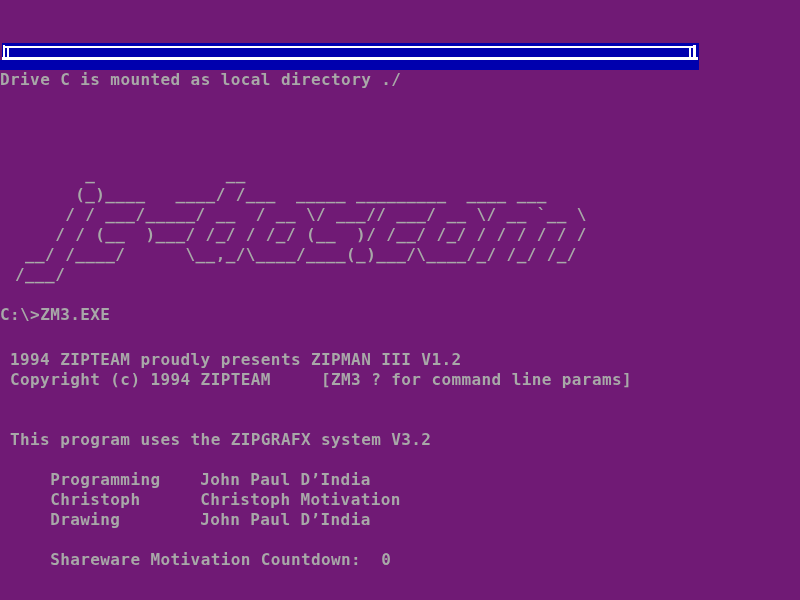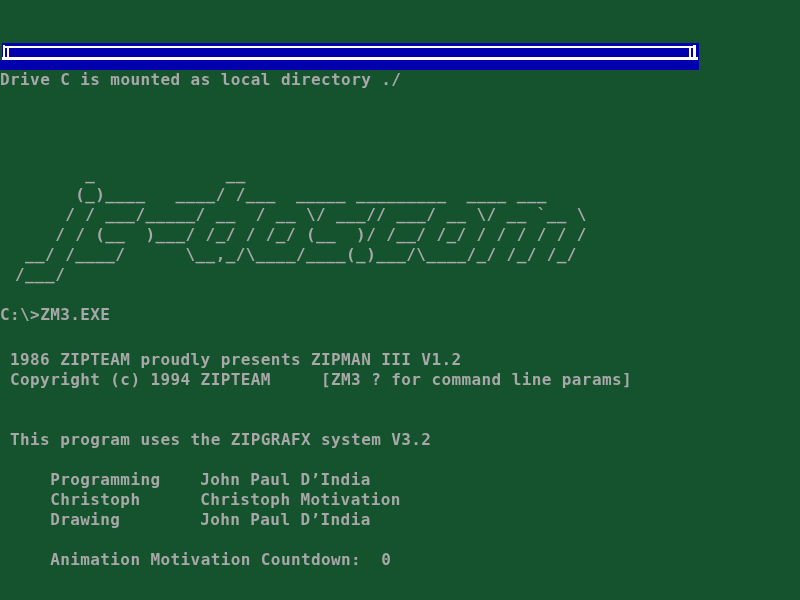--- a/index.html
+++ b/index.html
@@ -1,17 +1,17 @@
 <!DOCTYPE html>
 <html><head>
 <meta charset="utf-8">
 <style>
   html,body{margin:0;padding:0;background:#000;}
   #screen{
-    position:relative;width:800px;height:600px;background:#14532d;overflow:hidden;
+    position:relative;width:800px;height:600px;background:#701a75;overflow:hidden;
     font-family:"DejaVu Sans Mono","Liberation Mono",monospace;
     font-weight:bold;font-size:16px;letter-spacing:0.4px;color:#a8a8a8;
   }
   .line{position:absolute;height:20px;line-height:20px;white-space:pre;}
   .l0{left:0;}
   .l1{left:10px;}
   pre.ascii{
     position:absolute;left:0;top:150px;margin:15px;
     font:inherit;letter-spacing:0.4px;line-height:20px;white-space:pre;color:#a8a8a8;
   }
@@ -43,31 +43,31 @@
 
   <pre class="ascii">       _             __
       (_)____   ____/ /___  _____ _________  ____ ___
      / / ___/_____/ __  / __ \/ ___// ___/ __ \/ __ `__ \
     / / (__  )___/ /_/ / /_/ (__  )/ /__/ /_/ / / / / / /
  __/ /____/      \__,_/\____/____(_)___/\____/_/ /_/ /_/
 /___/</pre>
 
   <div class="line l0" style="top:305px;text-align:center;">C:\&gt;ZM3.EXE</div>
 
-  <div class="line l1" style="top:350px;">1986 ZIPTEAM proudly presents ZIPMAN III V1.2</div>
+  <div class="line l1" style="top:350px;">1994 ZIPTEAM proudly presents ZIPMAN III V1.2</div>
   <div class="line l1" style="top:370px;">Copyright (c) 1994 ZIPTEAM     [ZM3 ? for command line params]</div>
   <div class="line l1" style="top:430px;text-align:right;">This program uses the ZIPGRAFX system V3.2</div>
 
   <div class="credit-row" style="top:450px;">
     <span class="credit-label">Programming</span><span class="credit-name">John Paul D’India</span>
   </div>
   <div class="credit-row" style="top:470px;">
     <span class="credit-label">Christoph</span><span class="credit-name">Christoph Motivation</span>
   </div>
   <div class="credit-row" style="top:490px;">
     <span class="credit-label">Drawing</span><span class="credit-name">John Paul D’India</span>
   </div>
 
   <div class="line l1" style="top:530px;">
-    <span>Animation Motivation Countdown:</span><span class="count-value">0</span>
+    <span>Shareware Motivation Countdown:</span><span class="count-value">0</span>
   </div>
 
 </div>
 
 </body></html>

